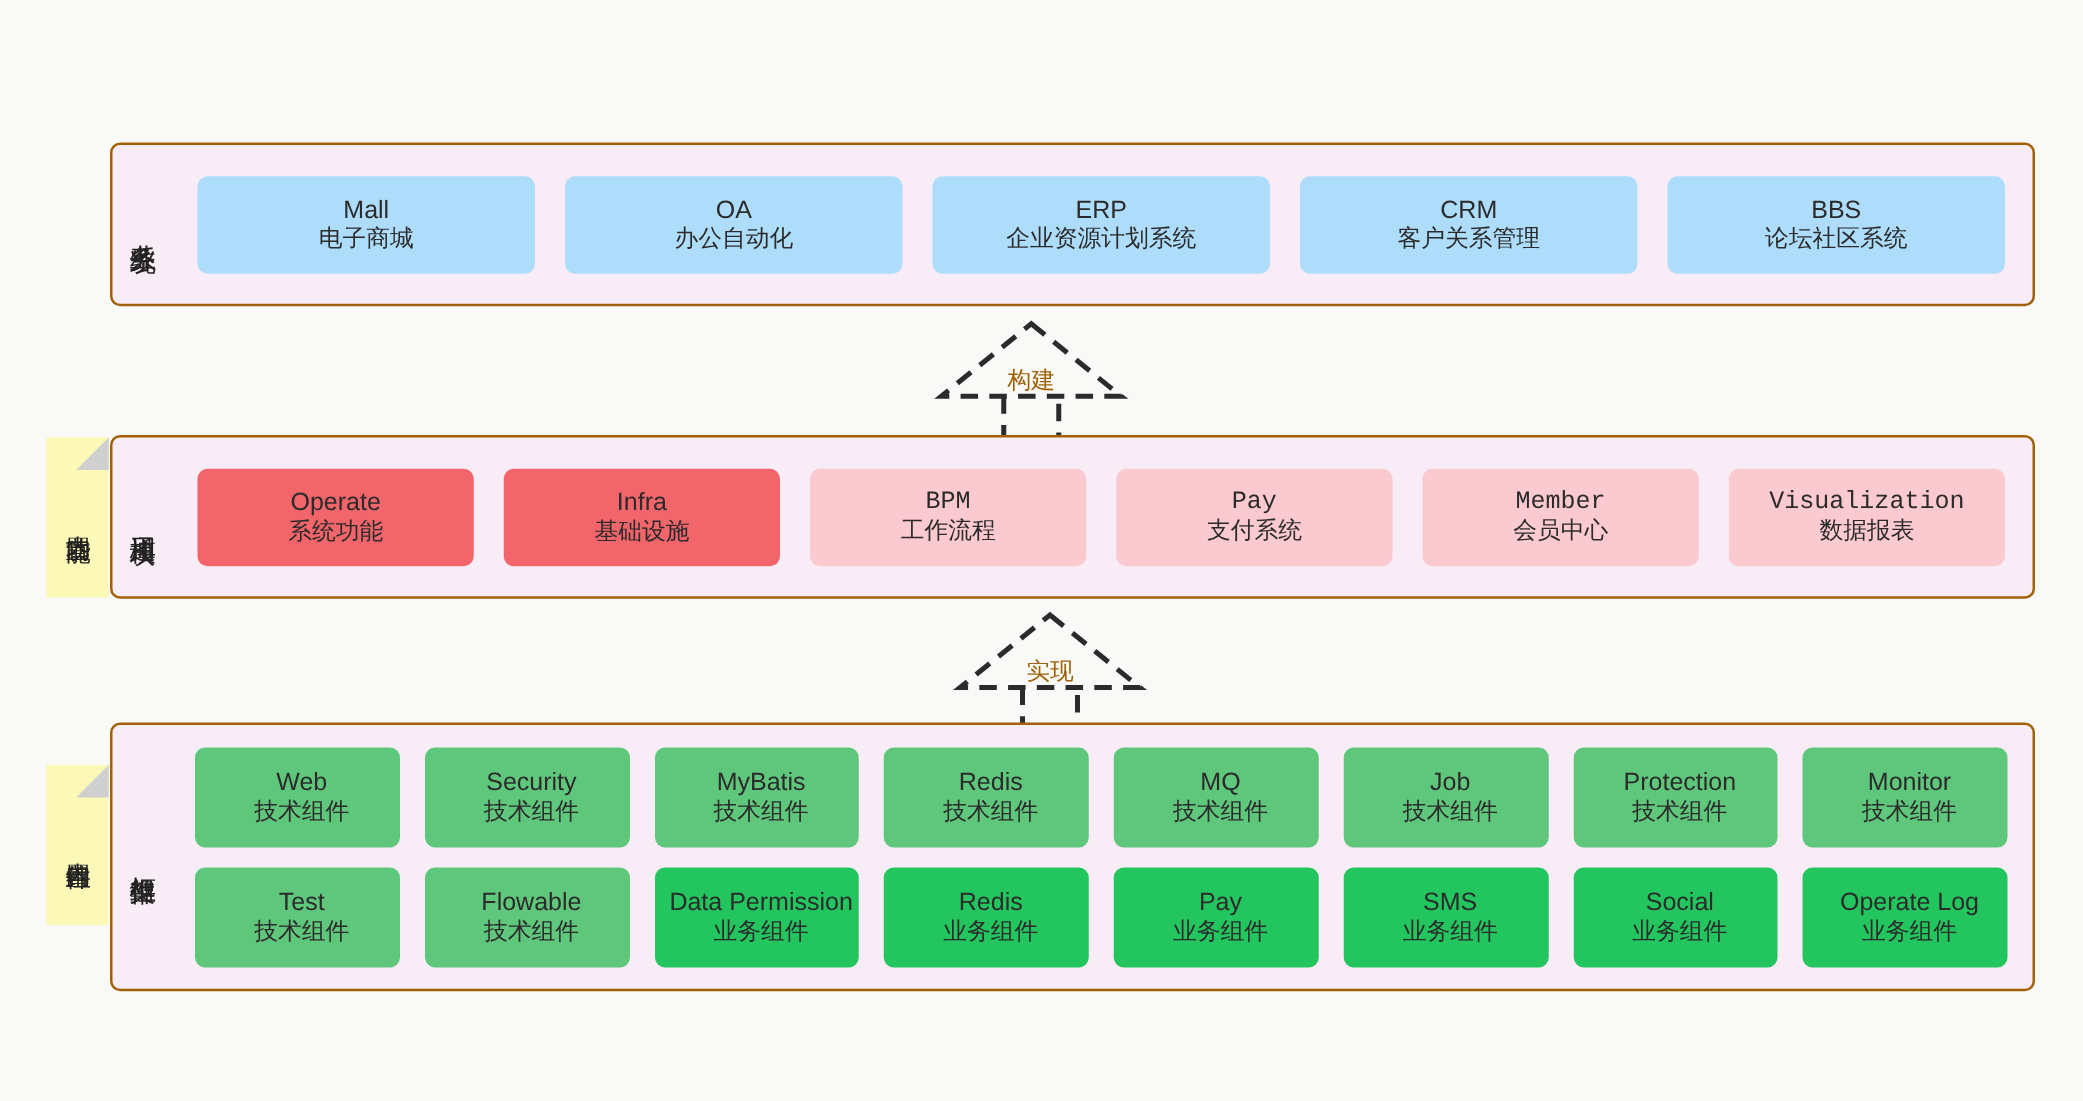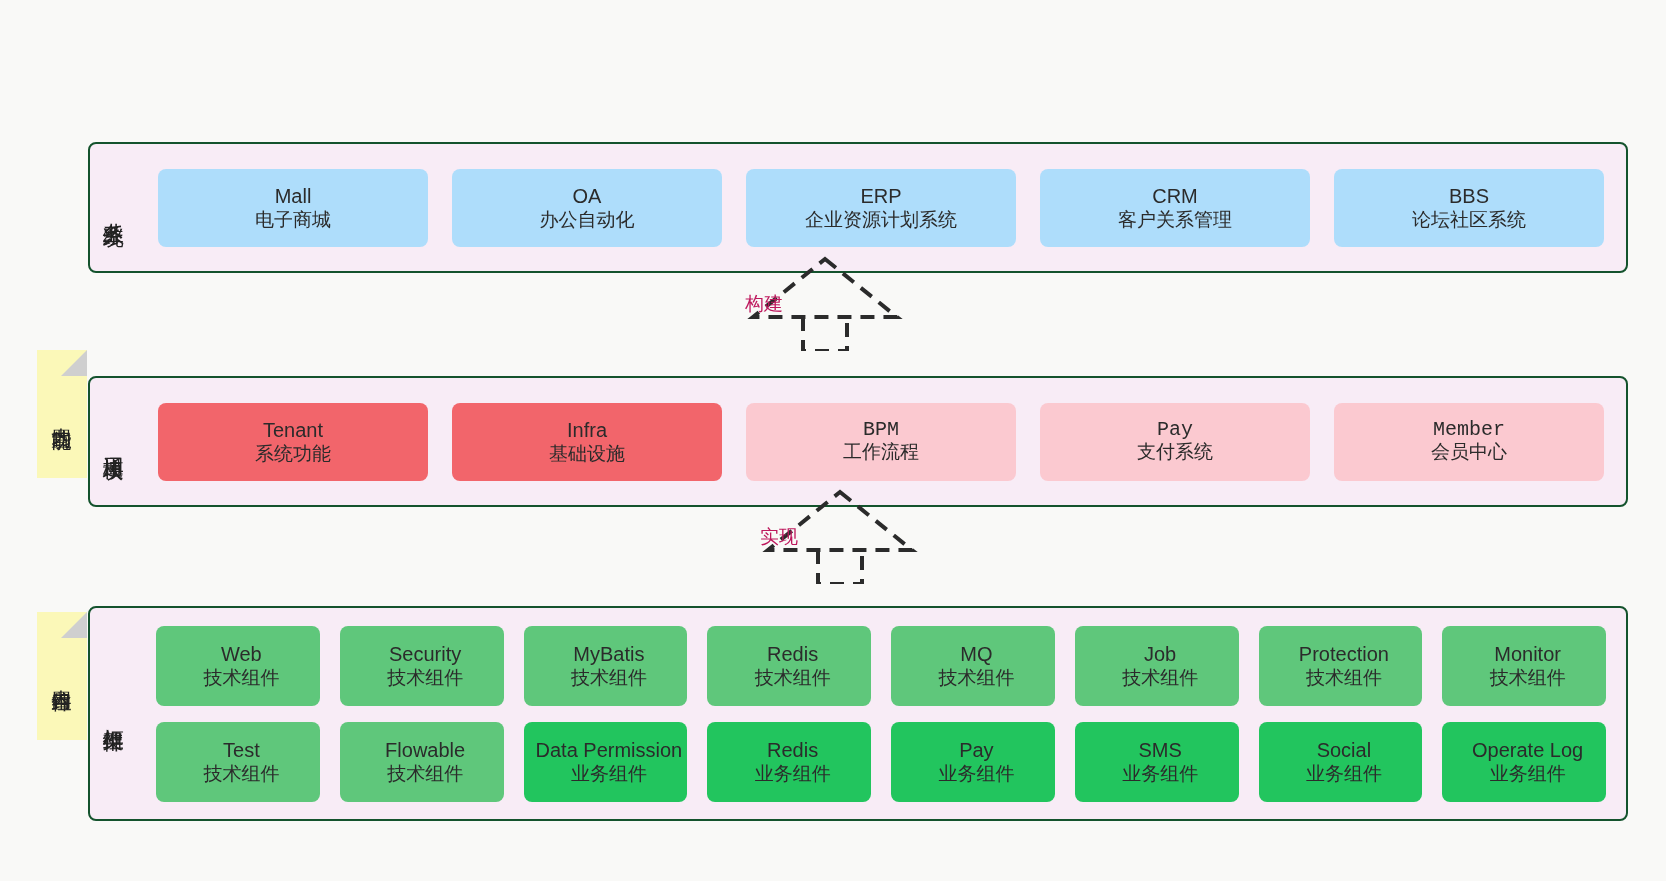--- a/index.html
+++ b/index.html
@@ -12,25 +12,24 @@
     font-family: "Liberation Sans", "DejaVu Sans", sans-serif;
     color: #2b2b2b;
     position: relative;
     overflow: hidden;
   }
 
   
   .layer {
     position: absolute;
     background: #f8ecf6;
-    border: 2px solid #14532d;
+    border: 2px solid #a16207;
     border-radius: 8px;
     display: flex;
     align-items: stretch;
-    margin-top: 28px;
   }
   .layer-title {
     width: 46px;
     flex: 0 0 46px;
     display: flex;
     align-items: center;
     justify-content: center;
     font-size: 21px;
     line-height: 1.08;
     letter-spacing: 1px;
@@ -131,23 +130,23 @@
   .arrow {
     position: absolute;
     width: 160px;
     height: 96px;
   }
   .arrow svg { display: block; width: 160px; height: 96px; }
   .arrow .arrow-label {
     position: absolute;
     left: 0; right: 0;
     top: 36px;
-    text-align: left;
+    text-align: center;
     font-size: 19px;
-    color: #be185d;
+    color: #a16207;
     pointer-events: none;
   }
   #arrow-build   { left: 745px; top: 255px; }
   #arrow-realize { left: 760px; top: 488px; }
 </style>
 </head>
 <body>
 
 <div class="layer" id="layer-business">
   <div class="layer-title">业务系统</div>
@@ -198,21 +197,21 @@
 <div class="sticky" id="sticky-modules">
   <span>内置功能</span>
 </div>
 
 <div class="layer" id="layer-modules">
   <div class="layer-title">通用模块</div>
   <div class="layer-body">
     <div class="row">
       <div class="cell">
         <div class="node c-red">
-          <span class="n-en">Tenant</span>
+          <span class="n-en">Operate</span>
           <span class="n-cn">系统功能</span>
         </div>
       </div>
       <div class="cell">
         <div class="node c-red">
           <span class="n-en">Infra</span>
           <span class="n-cn">基础设施</span>
         </div>
       </div>
       <div class="cell">
@@ -224,20 +223,26 @@
       <div class="cell">
         <div class="node c-pinklight">
           <span class="n-en">Pay</span>
           <span class="n-cn">支付系统</span>
         </div>
       </div>
       <div class="cell">
         <div class="node c-pinklight">
           <span class="n-en">Member</span>
           <span class="n-cn">会员中心</span>
+        </div>
+      </div>
+      <div class="cell">
+        <div class="node c-pinklight">
+          <span class="n-en">Visualization</span>
+          <span class="n-cn">数据报表</span>
         </div>
       </div>
     </div>
   </div>
 </div>
 
 <div class="arrow" id="arrow-realize">
   <svg viewBox="0 0 160 96" xmlns="http://www.w3.org/2000/svg">
     <polygon points="80,4 152,62 8,62" fill="none" stroke="#2b2b2b" stroke-width="4" stroke-dasharray="14,9" stroke-linejoin="miter"></polygon>
     <polyline points="58,62 58,96 102,96 102,62" fill="none" stroke="#2b2b2b" stroke-width="4" stroke-dasharray="14,9"></polyline>

